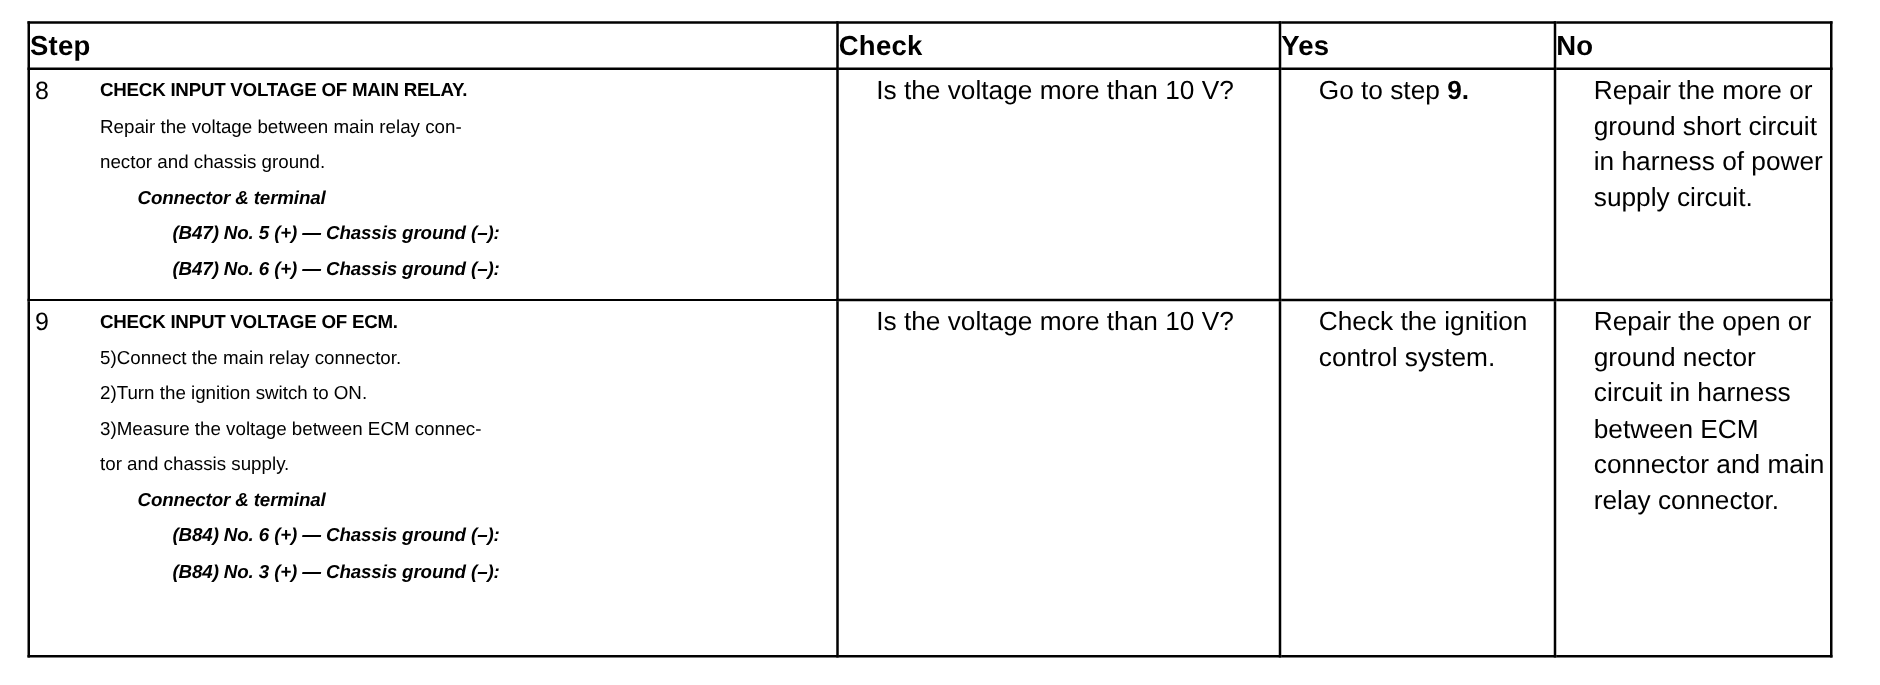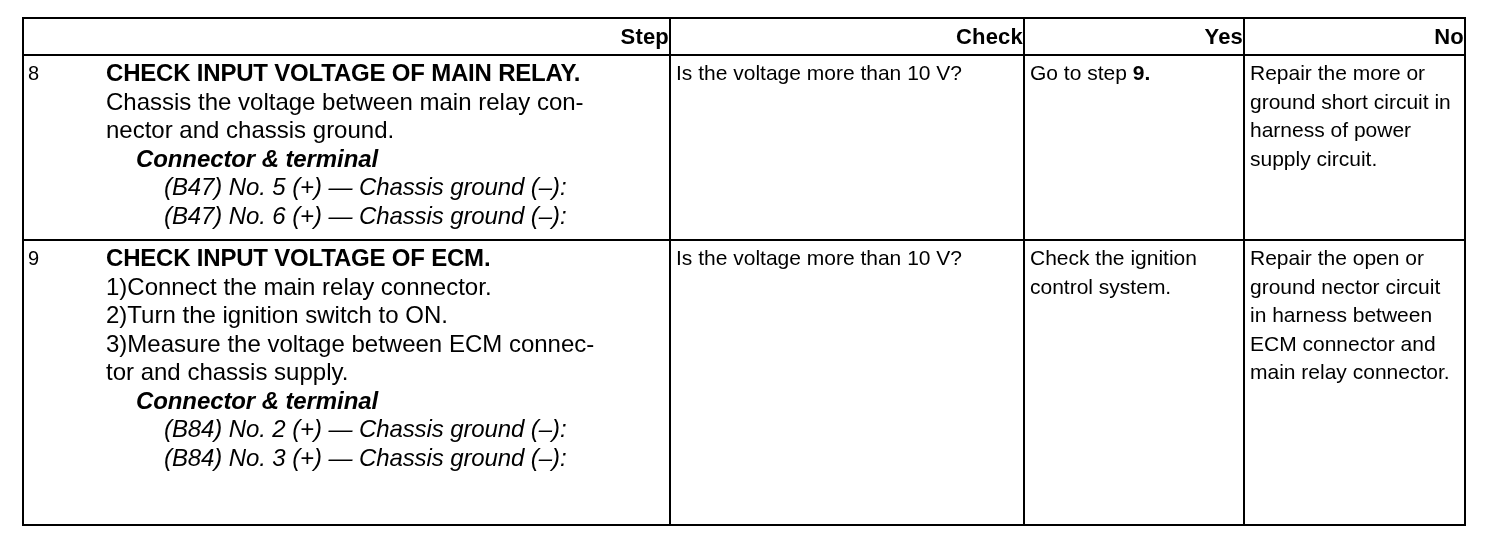--- a/index.html
+++ b/index.html
@@ -45,67 +45,68 @@
   }
 
   
   col.c-step  { width: 647px; }
   col.c-check { width: 354px; }
   col.c-yes   { width: 220px; }
   col.c-no    { width: 221px; }
 
   thead th {
     height: 35px;
-    text-align: right;
+    text-align: left;
     font-size: 22px;
     font-weight: bold;
     line-height: 35px;
     letter-spacing: 0.2px;
   }
 
   .cell-inner {
     padding: 2px 4px 6px 4px;
     font-size: 21px;
     line-height: 28.5px;
+    margin-left: 25px;
   }
 
   
   .step-cell {
     position: relative;
     padding: 0;
   }
   .step-num {
     position: absolute;
     left: 4px;
     top: 3px;
     font-size: 20px;
     line-height: 28.5px;
     font-weight: normal;
   }
   .step-body {
-    padding: 3px 4px 8px 82px;
-    font-size: 24px;
+    padding: 3px 4px 8px 56px;
+    font-size: 15px;
     line-height: 28.5px;
   }
   .step-title {
     font-weight: bold;
     letter-spacing: -0.2px;
   }
   .step-line {
     white-space: nowrap;
   }
   .sub-head {
     font-weight: bold;
     font-style: italic;
     padding-left: 30px;
     white-space: nowrap;
     letter-spacing: -0.1px;
   }
   .sub-item {
-    font-weight: normal;
+    font-weight: bold;
     font-style: italic;
     padding-left: 58px;
     white-space: nowrap;
     letter-spacing: -0.1px;
   }
 
   .check-cell .cell-inner,
   .yes-cell .cell-inner,
   .no-cell .cell-inner {
     padding: 3px 3px 6px 5px;
@@ -139,21 +140,21 @@
         <th>No</th>
       </tr>
     </thead>
     <tbody>
 
       <tr class="row8">
         <td class="step-cell">
           <div class="step-num">8</div>
           <div class="step-body">
             <div class="step-title step-line">CHECK INPUT VOLTAGE OF MAIN RELAY.</div>
-            <div class="step-line">Chassis the voltage between main relay con-</div>
+            <div class="step-line">Repair the voltage between main relay con-</div>
             <div class="step-line">nector and chassis ground.</div>
             <div class="sub-head">Connector &amp; terminal</div>
             <div class="sub-item">(B47) No. 5 (+) — Chassis ground (–):</div>
             <div class="sub-item">(B47) No. 6 (+) — Chassis ground (–):</div>
           </div>
         </td>
         <td class="check-cell">
           <div class="cell-inner">Is the voltage more than 10 V?</div>
         </td>
         <td class="yes-cell">
@@ -162,26 +163,26 @@
         <td class="no-cell">
           <div class="cell-inner">Repair the more or ground short circuit in harness of power supply circuit.</div>
         </td>
       </tr>
 
       <tr class="row9">
         <td class="step-cell">
           <div class="step-num">9</div>
           <div class="step-body">
             <div class="step-title step-line">CHECK INPUT VOLTAGE OF ECM.</div>
-            <div class="step-line">1)Connect the main relay connector.</div>
+            <div class="step-line">5)Connect the main relay connector.</div>
             <div class="step-line">2)Turn the ignition switch to ON.</div>
             <div class="step-line">3)Measure the voltage between ECM connec-</div>
             <div class="step-line">tor and chassis supply.</div>
             <div class="sub-head">Connector &amp; terminal</div>
-            <div class="sub-item">(B84) No. 2 (+) — Chassis ground (–):</div>
+            <div class="sub-item">(B84) No. 6 (+) — Chassis ground (–):</div>
             <div class="sub-item">(B84) No. 3 (+) — Chassis ground (–):</div>
           </div>
         </td>
         <td class="check-cell">
           <div class="cell-inner">Is the voltage more than 10 V?</div>
         </td>
         <td class="yes-cell">
           <div class="cell-inner"><span>Check the ignition control system.</span><b class="inline-b"></b></div>
         </td>
         <td class="no-cell">

